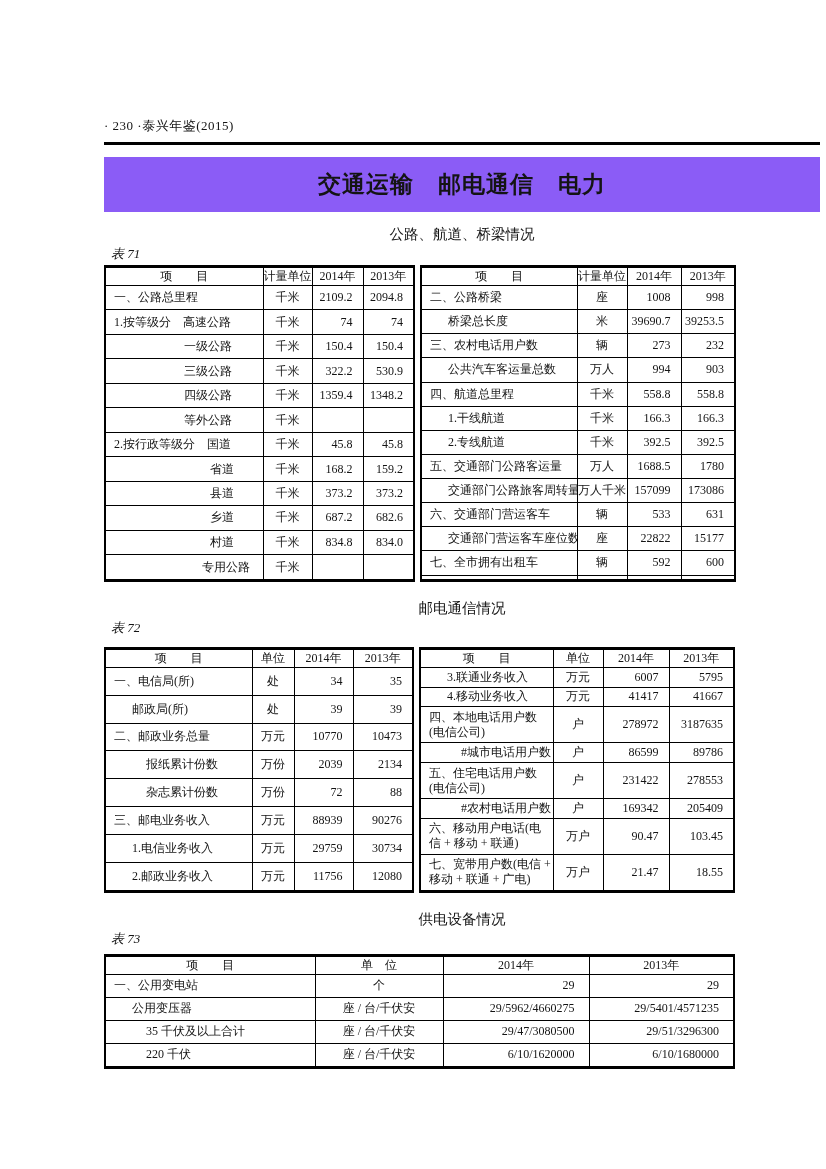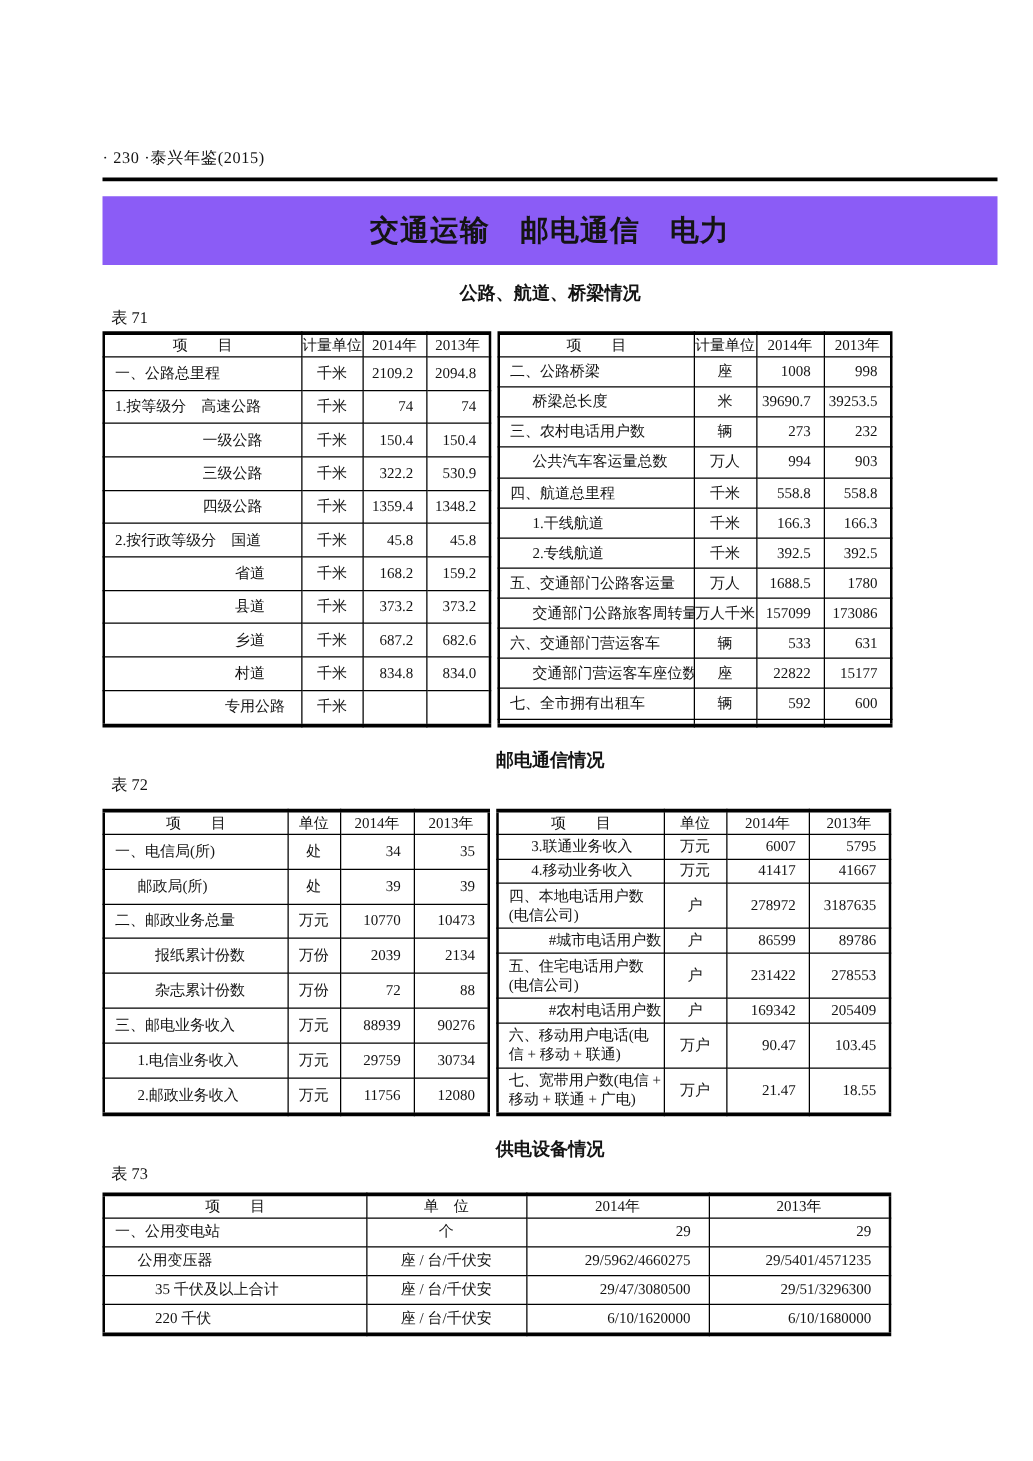--- a/index.html
+++ b/index.html
@@ -1,38 +1,38 @@
 <!DOCTYPE html>
 <html><head>
 <meta charset="utf-8">
 <style>
   html,body { margin:0; padding:0; }
   body {
     width:826px; height:1169px; background:#ffffff; overflow:hidden;
     font-family:"Liberation Serif","DejaVu Serif",serif; color:#141414;
   }
-  .content { width:716px; margin-left:82px; }
+  .content { width:716px; margin-left:104px; }
 
   .page-header { padding-top:117px; font-size:13px; letter-spacing:0.5px; }
 
   .rule { margin-top:7px; height:3px; background:#000; }
 
   .banner {
     margin-top:12px; height:55px; line-height:55px; text-align:center;
     font-family:"Liberation Sans","DejaVu Sans",sans-serif;
     font-weight:bold; font-size:23px; letter-spacing:1px;
   }
 
   .tbl-title {
-    text-align:center; font-weight:bold; font-size:14.5px;
+    text-align:center; font-weight:normal; font-size:14.5px;
     font-family:"Liberation Sans","DejaVu Sans",sans-serif;
   }
   .mt1 { margin-top:13px; }
   .mt2 { margin-top:17px; }
-  .tbl-label { font-size:13px; margin-top:1px; padding-left:7px; }
+  .tbl-label { font-size:13px; font-style:italic; margin-top:1px; padding-left:7px; }
 
   .split { display:flex; gap:5px; margin-top:2px; }
   table { border-collapse:collapse; table-layout:fixed; }
   table.bordered { border:3px solid #000; border-left-width:2px; border-right-width:2px; }
   th,td { border:1.5px solid #000; font-size:12px; line-height:1.25; padding:1px 0; overflow:hidden; }
   th { font-weight:normal; text-align:center; white-space:nowrap;font-family:Liberation Serif, serif; }
   td.item { text-align:left; }
   td.unit { text-align:center; white-space:nowrap; }
   td.num  { text-align:right; padding-right:10px; white-space:nowrap; }
 
@@ -105,20 +105,26 @@
             <td class="item ind3">三级公路</td>
             <td class="unit">千米</td>
             <td class="num">322.2</td>
             <td class="num">530.9</td>
           </tr>
           <tr>
             <td class="item ind3">四级公路</td>
             <td class="unit">千米</td>
             <td class="num">1359.4</td>
             <td class="num">1348.2</td>
+          </tr>
+          <tr>
+            <td class="item ind3">等外公路</td>
+            <td class="unit">千米</td>
+            <td class="num"></td>
+            <td class="num"></td>
           </tr>
           <tr>
             <td class="item ind0">2.按行政等级分　国道</td>
             <td class="unit">千米</td>
             <td class="num">45.8</td>
             <td class="num">45.8</td>
           </tr>
           <tr>
             <td class="item ind4">省道</td>
             <td class="unit">千米</td>

